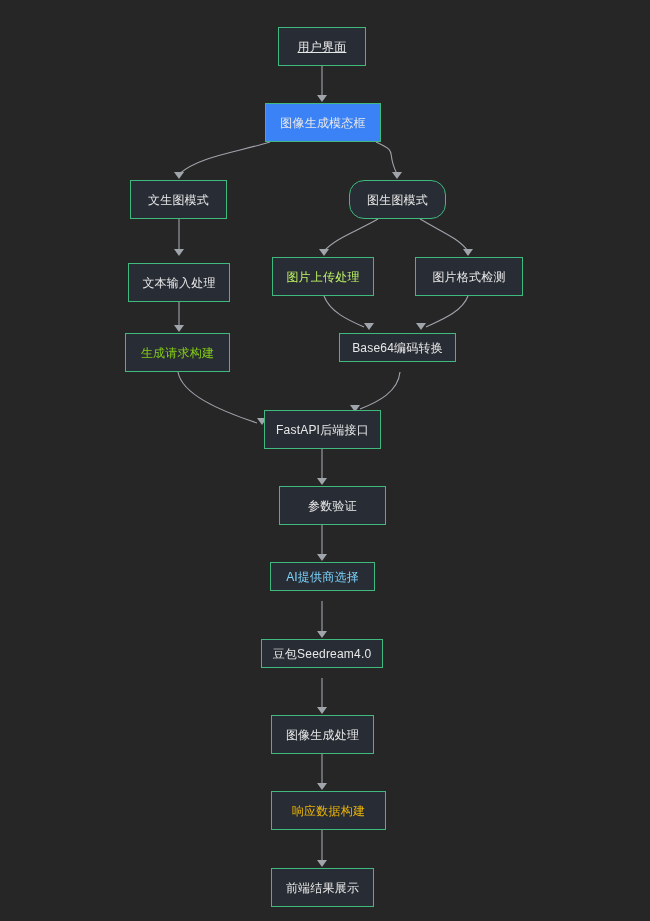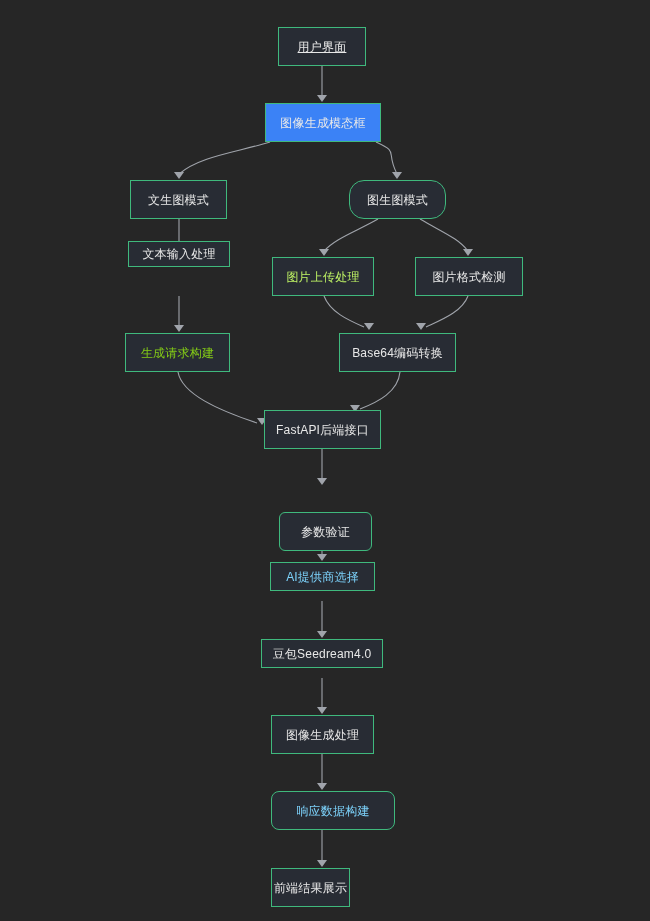--- a/index.html
+++ b/index.html
@@ -91,50 +91,50 @@
       </div>
       <div class="node" style="left: 265px; top: 103px; width: 116px; height: 39px; background: #3b82f6; border-color: rgb(63, 185, 125); color: rgb(232, 232, 232);">
         <span class="node-label">图像生成模态框</span>
       </div>
       <div class="node" style="left: 130px; top: 180px; width: 97px; height: 39px; background: rgb(40, 44, 52); border-color: rgb(63, 185, 125); color: rgb(232, 232, 232);">
         <span class="node-label">文生图模式</span>
       </div>
       <div class="node" style="left: 349px; top: 180px; width: 97px; height: 39px; background: rgb(40, 44, 52); border-color: rgb(63, 185, 125); color: rgb(232, 232, 232); border-radius: 15px;">
         <span class="node-label">图生图模式</span>
       </div>
-      <div class="node" style="left: 128px; top: 241px; width: 102px; height: 26px; background: rgb(40, 44, 52); border-color: rgb(63, 185, 125); color: rgb(232, 232, 232);">
+      <div class="node" style="left: 128px; top: 263px; width: 102px; height: 39px; background: rgb(40, 44, 52); border-color: rgb(63, 185, 125); color: rgb(232, 232, 232);">
         <span class="node-label">文本输入处理</span>
       </div>
       <div class="node" style="left: 272px; top: 257px; width: 102px; height: 39px; background: rgb(40, 44, 52); border-color: rgb(63, 185, 125); color: #bef264;">
         <span class="node-label">图片上传处理</span>
       </div>
       <div class="node" style="left: 415px; top: 257px; width: 108px; height: 39px; background: rgb(40, 44, 52); border-color: rgb(63, 185, 125); color: rgb(232, 232, 232);">
         <span class="node-label">图片格式检测</span>
       </div>
       <div class="node" style="left: 125px; top: 333px; width: 105px; height: 39px; background: rgb(40, 44, 52); border-color: rgb(63, 185, 125); color: #84cc16;">
         <span class="node-label">生成请求构建</span>
       </div>
-      <div class="node" style="left: 339px; top: 333px; width: 117px; height: 39px; background: rgb(40, 44, 52); border-color: rgb(63, 185, 125); color: rgb(232, 232, 232);">
+      <div class="node" style="left: 339px; top: 333px; width: 117px; height: 29px; background: rgb(40, 44, 52); border-color: rgb(63, 185, 125); color: rgb(232, 232, 232);">
         <span class="node-label">Base64编码转换</span>
       </div>
       <div class="node" style="left: 264px; top: 410px; width: 117px; height: 39px; background: rgb(40, 44, 52); border-color: rgb(63, 185, 125); color: rgb(232, 232, 232);">
         <span class="node-label">FastAPI后端接口</span>
       </div>
-      <div class="node" style="left: 279px; top: 512px; width: 93px; height: 39px; background: rgb(40, 44, 52); border-color: rgb(63, 185, 125); color: rgb(232, 232, 232); border-radius: 6px;">
+      <div class="node" style="left: 279px; top: 486px; width: 107px; height: 39px; background: rgb(40, 44, 52); border-color: rgb(63, 185, 125); color: rgb(232, 232, 232);">
         <span class="node-label">参数验证</span>
       </div>
       <div class="node" style="left: 270px; top: 562px; width: 105px; height: 29px; background: rgb(40, 44, 52); border-color: rgb(63, 185, 125); color: #7dd3fc;">
         <span class="node-label">AI提供商选择</span>
       </div>
       <div class="node" style="left: 261px; top: 639px; width: 122px; height: 29px; background: rgb(40, 44, 52); border-color: rgb(63, 185, 125); color: rgb(232, 232, 232);">
         <span class="node-label">豆包Seedream4.0</span>
       </div>
       <div class="node" style="left: 271px; top: 715px; width: 103px; height: 39px; background: rgb(40, 44, 52); border-color: rgb(63, 185, 125); color: rgb(232, 232, 232);">
         <span class="node-label">图像生成处理</span>
       </div>
-      <div class="node" style="left: 271px; top: 791px; width: 124px; height: 39px; background: rgb(40, 44, 52); border-color: rgb(63, 185, 125); color: #7dd3fc; border-radius: 8px;">
+      <div class="node" style="left: 271px; top: 791px; width: 115px; height: 39px; background: rgb(40, 44, 52); border-color: rgb(63, 185, 125); color: #eab308;">
         <span class="node-label">响应数据构建</span>
       </div>
-      <div class="node" style="left: 271px; top: 868px; width: 79px; height: 39px; background: rgb(40, 44, 52); border-color: rgb(63, 185, 125); color: rgb(232, 232, 232);">
+      <div class="node" style="left: 271px; top: 868px; width: 103px; height: 39px; background: rgb(40, 44, 52); border-color: rgb(63, 185, 125); color: rgb(232, 232, 232);">
         <span class="node-label">前端结果展示</span>
       </div>
     </div>
 </div>
 
 </body></html>

